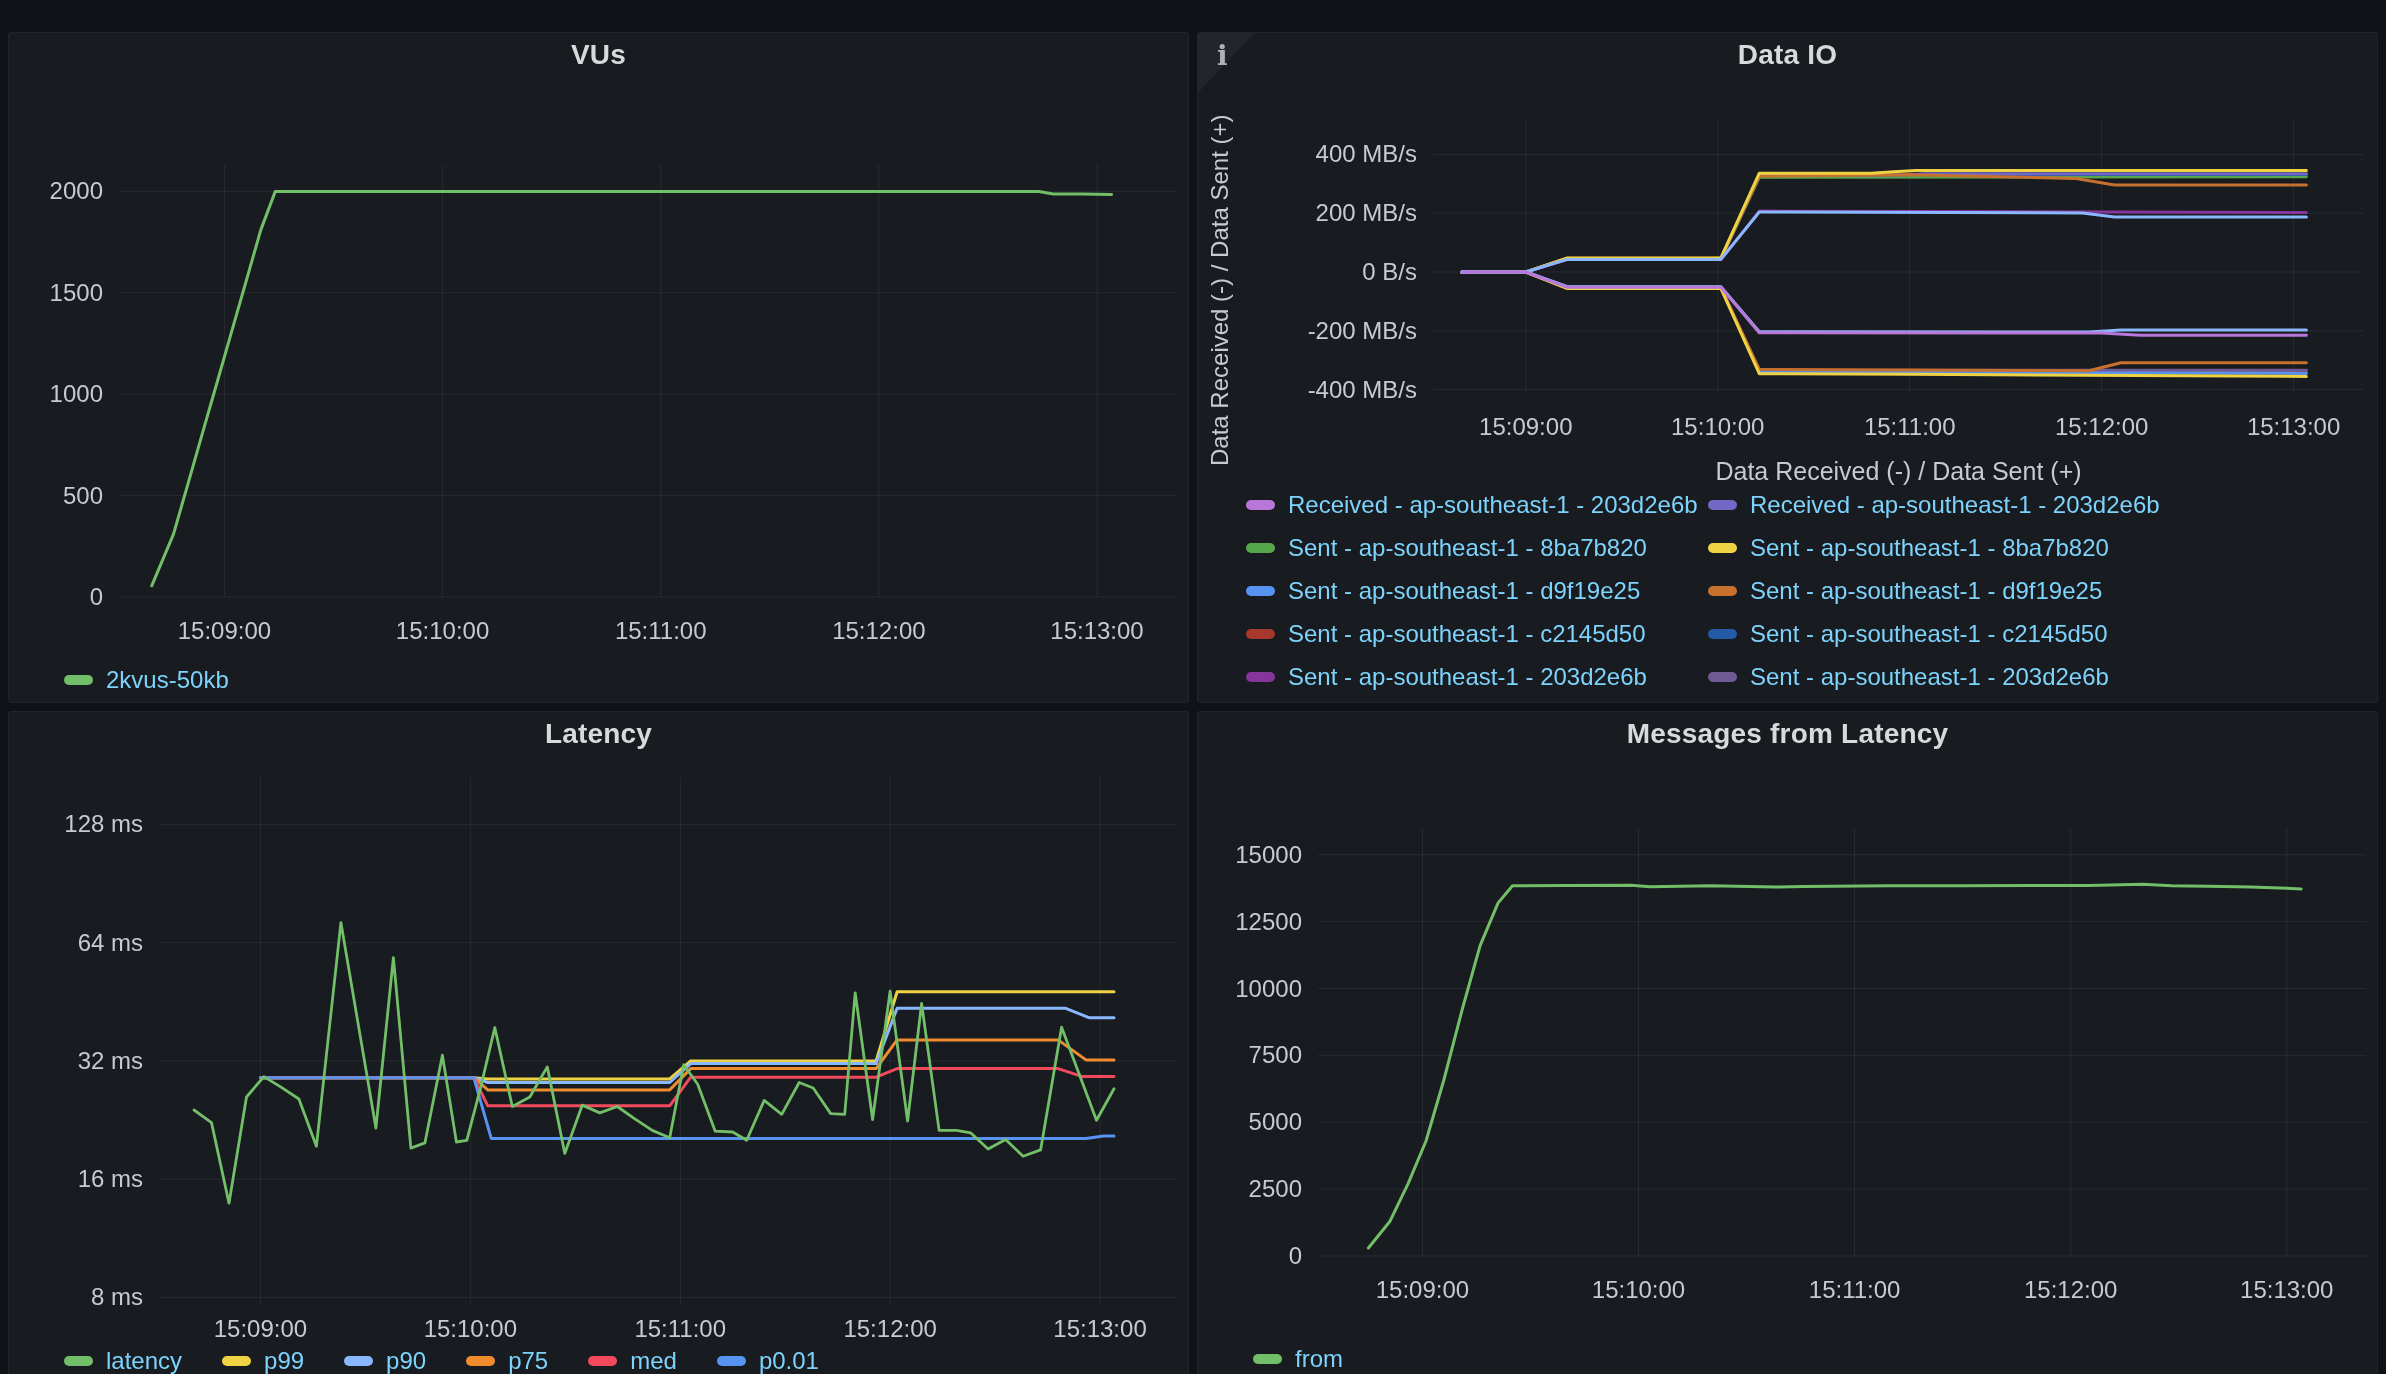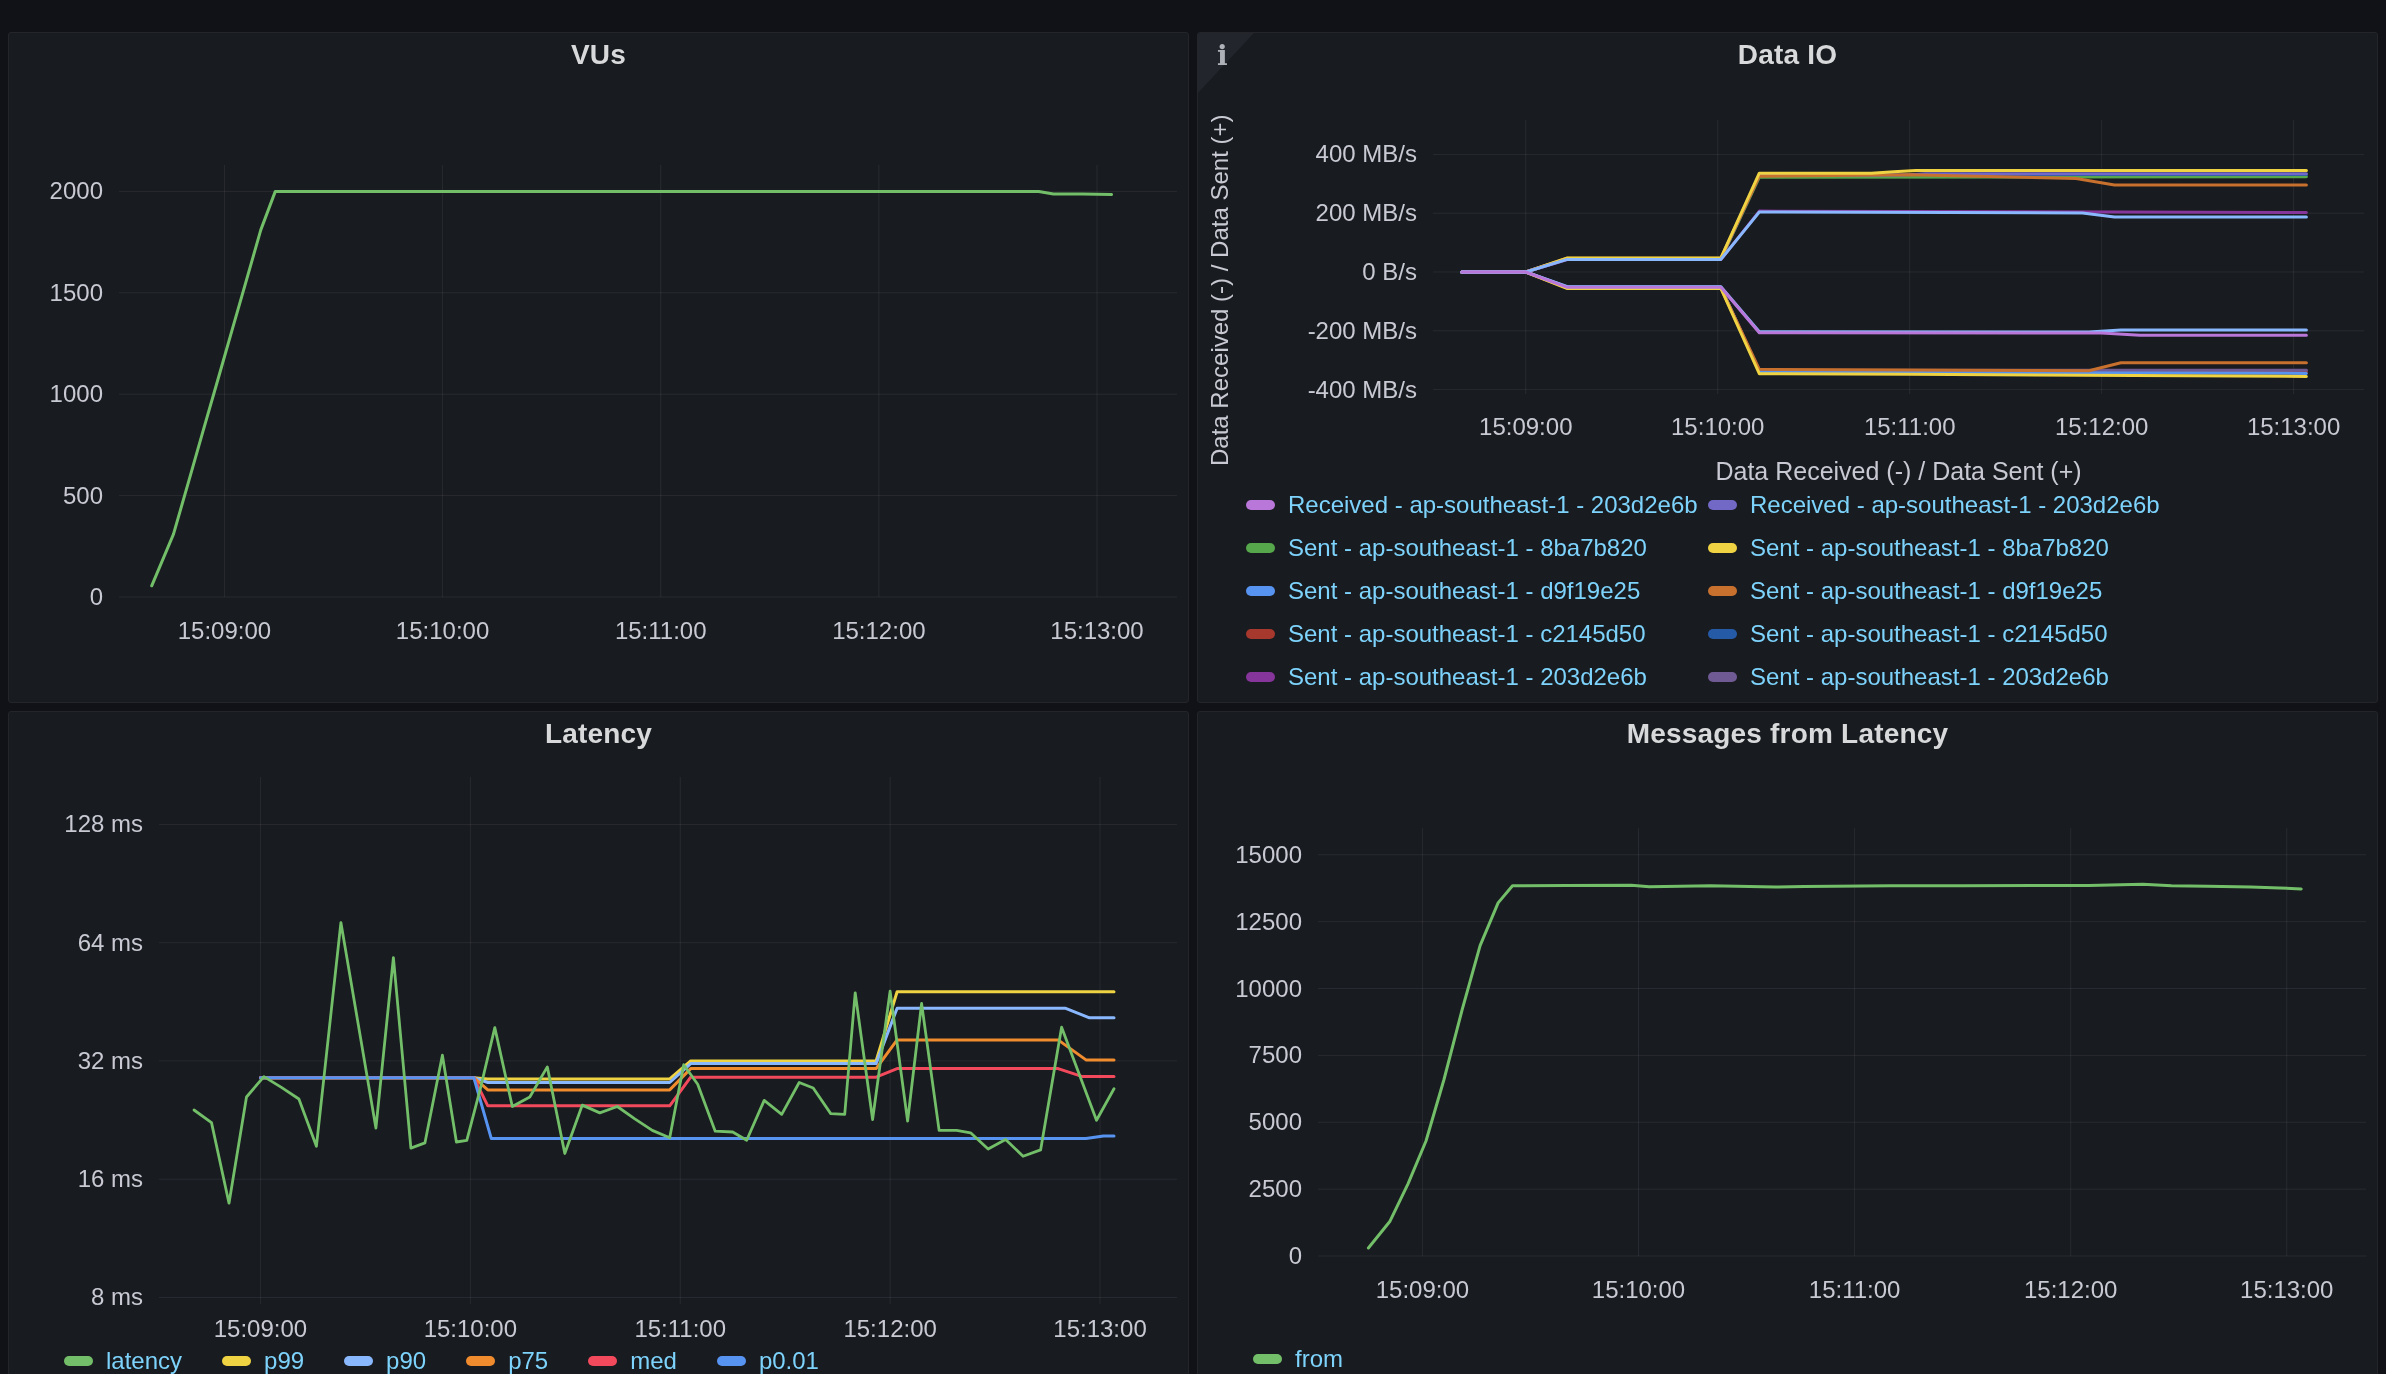--- a/index.html
+++ b/index.html
@@ -54,20 +54,26 @@
           <text x="94" y="325.1830985915493" fill="#c8c9d3" font-size="24" text-anchor="end">1000</text>
           <text x="94" y="223.77464788732394" fill="#c8c9d3" font-size="24" text-anchor="end">1500</text>
           <text x="94" y="122.36619718309859" fill="#c8c9d3" font-size="24" text-anchor="end">2000</text>
           <text x="215.4364261168385" y="562" fill="#c8c9d3" font-size="24" text-anchor="middle">15:09:00</text>
           <text x="433.5807560137457" y="562" fill="#c8c9d3" font-size="24" text-anchor="middle">15:10:00</text>
           <text x="651.7250859106529" y="562" fill="#c8c9d3" font-size="24" text-anchor="middle">15:11:00</text>
           <text x="869.8694158075601" y="562" fill="#c8c9d3" font-size="24" text-anchor="middle">15:12:00</text>
           <text x="1088.0137457044675" y="562" fill="#c8c9d3" font-size="24" text-anchor="middle">15:13:00</text>
           <polyline points="142.7,508.8 164.5,457.1 179.1,406.4 193.6,355.7 208.2,305.0 222.7,254.3 237.3,203.6 251.8,152.9 266.3,114.4 433.6,114.4 651.7,114.4 869.9,114.4 1029.8,114.4 1044.4,117.0 1073.5,117.0 1102.6,117.4" fill="none" stroke="#73BF69" stroke-width="3" stroke-linejoin="round" stroke-linecap="round"></polyline>
         </svg>
+      </div>
+    <div class="legend-row">
+        <div class="legend-item">
+          <span class="legend-marker" style="background: rgb(115, 191, 105);"></span>
+          <span>2kvus-50kb</span>
+        </div>
       </div>
   </div>
 
   <div class="panel">
     <div class="info-corner"></div>
     <div class="info-i">i</div>
     <div class="panel-header">
       <span>Data IO</span>
     </div>
     <div class="chart chart-b">

